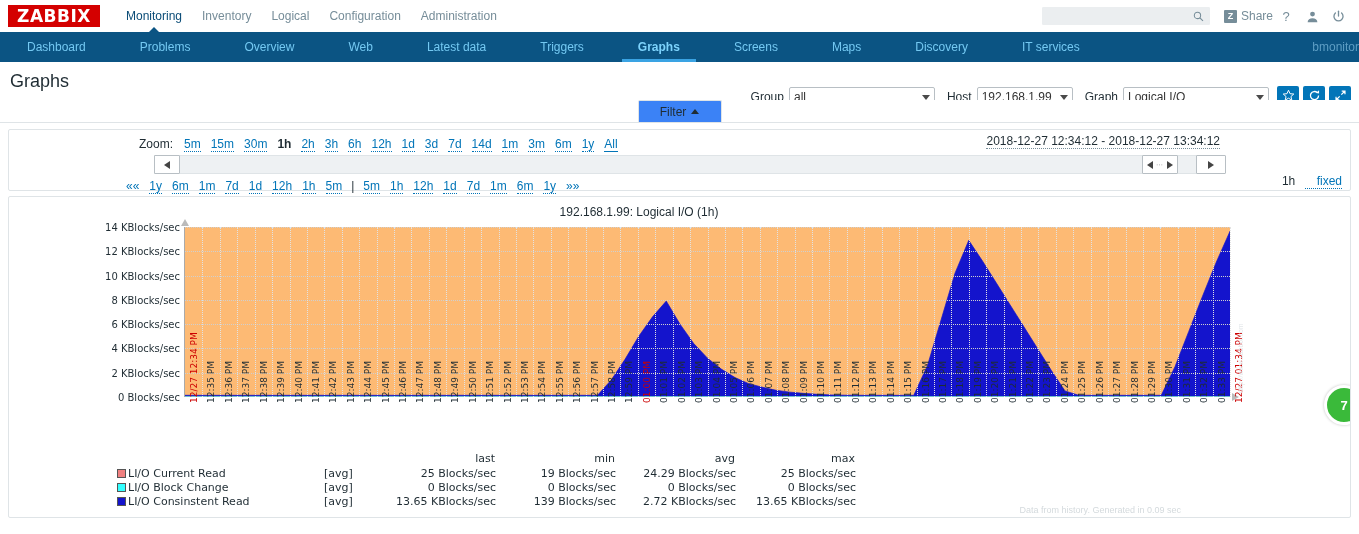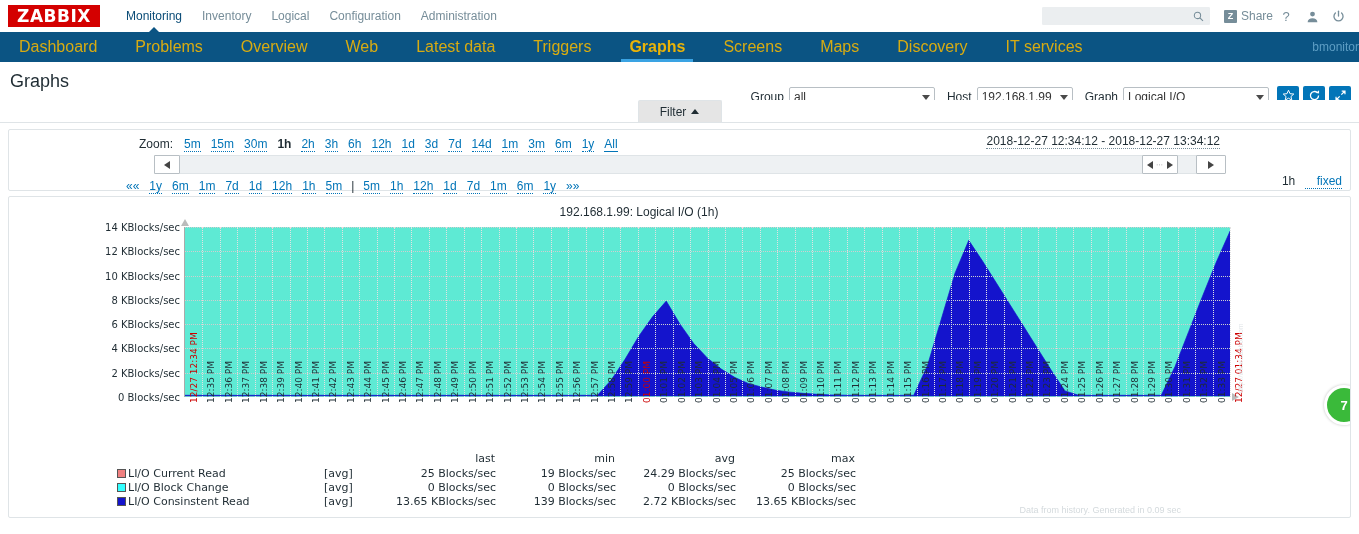--- a/index.html
+++ b/index.html
@@ -58,21 +58,21 @@
   }
   .ic-btn{
     width:26px;height:32px;display:flex;align-items:center;justify-content:center;
     color:#768d99;cursor:pointer;font-size:13px;
   }
   
   .subnav{
     height:30px;background:#0b5483;display:flex;align-items:stretch;position:relative;
   }
   .subnav a{
-    color:#eab308;text-decoration:none;font-size:16px;padding:0 19px;
+    color:#7dd3fc;text-decoration:none;font-size:12px;padding:0 27px;
     display:flex;align-items:center;position:relative;opacity:.92;
   }
   .subnav a.sel{font-weight:bold;opacity:1;}
   .subnav a.sel:after{
     content:"";position:absolute;left:11px;right:11px;bottom:0;height:3px;background:#3aa3e3;
   }
   .user-label{
     position:absolute;right:0px;bottom:0px;color:#5e9ec4;font-size:12px;line-height:30px;
   }
   
@@ -99,21 +99,21 @@
   .sq-btn{
     width:22px;height:22px;background:#0275b8;border-radius:2px;color:#fff;
     display:flex;align-items:center;justify-content:center;margin-left:4px;cursor:pointer;
   }
   
   .filtertab-row{
     height:22px;position:relative;border-bottom:1px solid #dfe4e7;background:#fff;
   }
   .filtertab{
     position:absolute;left:50%;transform:translateX(-50%);bottom:0;
-    width:82px;height:21px;background:#e5e5e5;border:1px solid #dfe4e7;border-bottom:none;
+    width:82px;height:21px;background:#3b82f6;border:1px solid #dfe4e7;border-bottom:none;
     border-radius:2px 2px 0 0;display:flex;align-items:center;justify-content:center;
     font-size:12px;color:#1f2c33;cursor:pointer;gap:5px;
   }
   .caret-up{
     width:0;height:0;border-left:4px solid transparent;border-right:4px solid transparent;
     border-bottom:5px solid #1f2c33;
   }
   
   .timesel{
     margin:6px 8px 0 8px;border:1px solid #dfe4e7;background:#fff;border-radius:2px;
@@ -164,21 +164,21 @@
     position:relative;height:322px;box-sizing:border-box;overflow:hidden;
   }
   .graphwrap{position:relative;width:1142px;height:320px;margin-left:100px;}
   .gtitle{
     position:absolute;top:8px;left:0;right:0;text-align:center;font-size:12px;color:#1f2c33;
     width:1060px;
   }
   
   .plot{
     position:absolute;left:75px;top:30px;width:1045px;height:170px;
-    background:#5eead4;border-left:1px solid #aaa;
+    background:#fdba74;border-left:1px solid #aaa;
   }
   .gridh{position:absolute;left:0;right:0;height:0;border-top:1px dotted #cfcfcf;}
   .gridv{position:absolute;top:0;bottom:0;width:0;border-left:1px dotted #e2e2e2;}
   .ylabel{
     position:absolute;right:1050px;font-size:10px;color:#1f2c33;white-space:nowrap;
     text-align:right;width:200px;transform:translateY(-50%);
     font-family:"DejaVu Sans", sans-serif;
   }
   .xtick{
     position:absolute;top:176px;font-size:9px;color:#1f2c33;white-space:nowrap;

